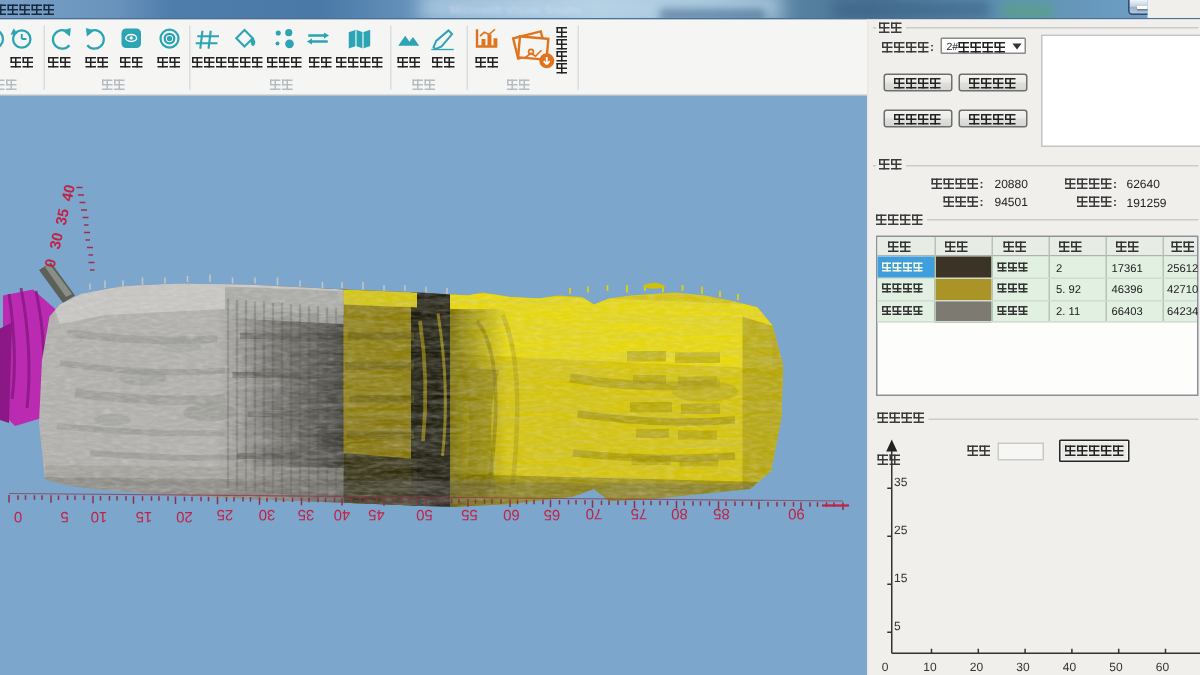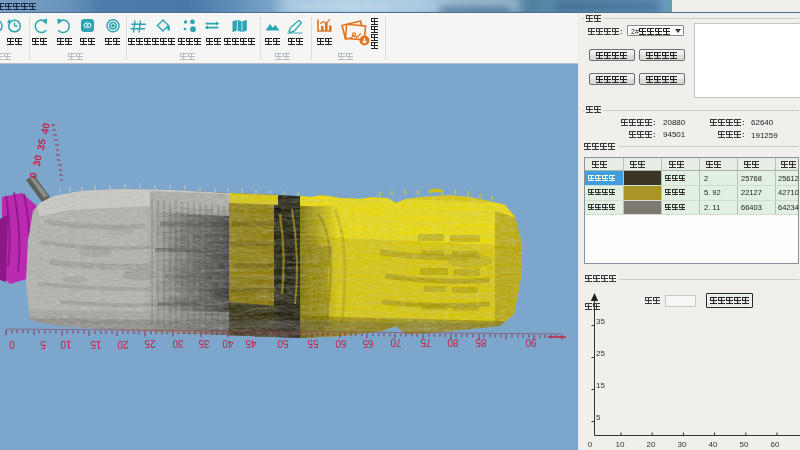--- a/index.html
+++ b/index.html
@@ -10,21 +10,21 @@
  linear-gradient(currentColor,currentColor) 0 100%/100% 1px no-repeat,
  linear-gradient(currentColor,currentColor) 55% 0/1px 100% no-repeat,
  linear-gradient(currentColor,currentColor) 0 0/1px 55% no-repeat;}
 .t7 .k{width:7px;height:7px;margin:0 1px 0 0}
 .t6 .k{width:6px;height:6px;margin:0 1px 0 0}
 .btn47{width:46px;height:12px;border:1px solid #6e6e6e;border-radius:2px;
 background:linear-gradient(#f3f3f1,#eaeae7 48%,#dfdfdb 52%,#d6d6d2);
 display:flex;align-items:center;justify-content:center;color:#222}
 </style></head><body>
 
-<div class="ab" style="left:0;top:0;width:672px;height:13px;overflow:hidden;
+<div class="ab" style="left:0;top:0;width:765px;height:13px;overflow:hidden;
  background:linear-gradient(90deg,#78a0c6 0%,#6a93bc 10%,#4e7dab 15%,#4a79a8 28%,#6693bc 36%,#8fb4d4 45%,#aac9de 52%,#8fb6d4 62%,#55809f 70%,#4d7897 76%,#5c8fae 84%,#6d9dc4 100%);">
   <div class="ab" style="left:280px;top:-4px;width:240px;height:18px;background:#bcd6e8;filter:blur(6px);opacity:.75"></div>
   <div class="ab" style="left:555px;top:0px;width:105px;height:13px;background:#3a5f85;filter:blur(4px);opacity:.6"></div>
   <div class="ab" style="left:668px;top:2px;width:34px;height:11px;background:#58a088;filter:blur(3px);opacity:.75"></div>
   <div class="ab" style="left:440px;top:6px;width:70px;height:8px;background:#3a6286;filter:blur(3px);opacity:.6"></div>
   <div class="ab t7" style="left:-3px;top:3px;color:#182840">
     <i class="k"></i><i class="k"></i><i class="k"></i><i class="k"></i><i class="k"></i></div>
   <div class="ab" style="left:300px;top:2px;font-size:7.5px;color:#eef6fb;opacity:.38;filter:blur(.9px);letter-spacing:.5px">Microsoft Visual Studio</div>
 
   <div class="ab" style="left:752px;top:0;width:21px;height:10px;border:1px solid #2e4f74;border-top:none;border-radius:0 0 3px 3px;background:linear-gradient(#eef4f9,#c3d2e0 45%,#9db1c4 55%,#b9c9d8)"></div>
@@ -314,26 +314,26 @@
  <div class="ab" style="left:0;top:56px;width:213px;height:1px;background:#cfdccf"></div>
  <div class="ab t7" style="left:7px;top:3px;color:#333"><i class="k"></i><i class="k"></i></div>
  <div class="ab t7" style="left:45px;top:3px;color:#333"><i class="k"></i><i class="k"></i></div>
  <div class="ab t7" style="left:84px;top:3px;color:#333"><i class="k"></i><i class="k"></i></div>
  <div class="ab t7" style="left:121px;top:3px;color:#333"><i class="k"></i><i class="k"></i></div>
  <div class="ab t7" style="left:159px;top:3px;color:#333"><i class="k"></i><i class="k"></i></div>
  <div class="ab t7" style="left:196px;top:3px;color:#333"><i class="k"></i><i class="k"></i></div>
  <div class="ab t6" style="left:3px;top:17px;color:#f8fad8"><i class="k"></i><i class="k"></i><i class="k"></i><i class="k"></i></div>
  <div class="ab t6" style="left:80px;top:17px;color:#333"><i class="k"></i><i class="k"></i><i class="k"></i></div>
  <div class="ab" style="left:119px;top:16px;font-size:7.5px;color:#222">2</div>
- <div class="ab" style="left:156px;top:16px;font-size:7.5px;color:#222">25768</div>
+ <div class="ab" style="left:156px;top:16px;font-size:7.5px;color:#222">17361</div>
  <div class="ab" style="left:193px;top:16px;font-size:7.5px;color:#222">25612</div>
  <div class="ab t6" style="left:3px;top:31px;color:#333"><i class="k"></i><i class="k"></i><i class="k"></i><i class="k"></i></div>
  <div class="ab t6" style="left:80px;top:31px;color:#333"><i class="k"></i><i class="k"></i><i class="k"></i></div>
  <div class="ab" style="left:119px;top:30px;font-size:7.5px;color:#222">5. 92</div>
- <div class="ab" style="left:156px;top:30px;font-size:7.5px;color:#222">22127</div>
+ <div class="ab" style="left:156px;top:30px;font-size:7.5px;color:#222">46396</div>
  <div class="ab" style="left:193px;top:30px;font-size:7.5px;color:#222">42710</div>
  <div class="ab t6" style="left:3px;top:46px;color:#333"><i class="k"></i><i class="k"></i><i class="k"></i><i class="k"></i></div>
  <div class="ab t6" style="left:80px;top:46px;color:#333"><i class="k"></i><i class="k"></i><i class="k"></i></div>
  <div class="ab" style="left:119px;top:45px;font-size:7.5px;color:#222">2. 11</div>
  <div class="ab" style="left:156px;top:45px;font-size:7.5px;color:#222">66403</div>
  <div class="ab" style="left:193px;top:45px;font-size:7.5px;color:#222">64234</div>
 </div>
 
 <div class="ab" style="left:3px;top:266px;width:217px;height:1px;background:#c9cdc6"></div>
 <div class="ab t7" style="left:4px;top:262px;background:#f0efec;padding:0 2px;color:#3a3a3a"><i class="k"></i><i class="k"></i><i class="k"></i><i class="k"></i></div>

